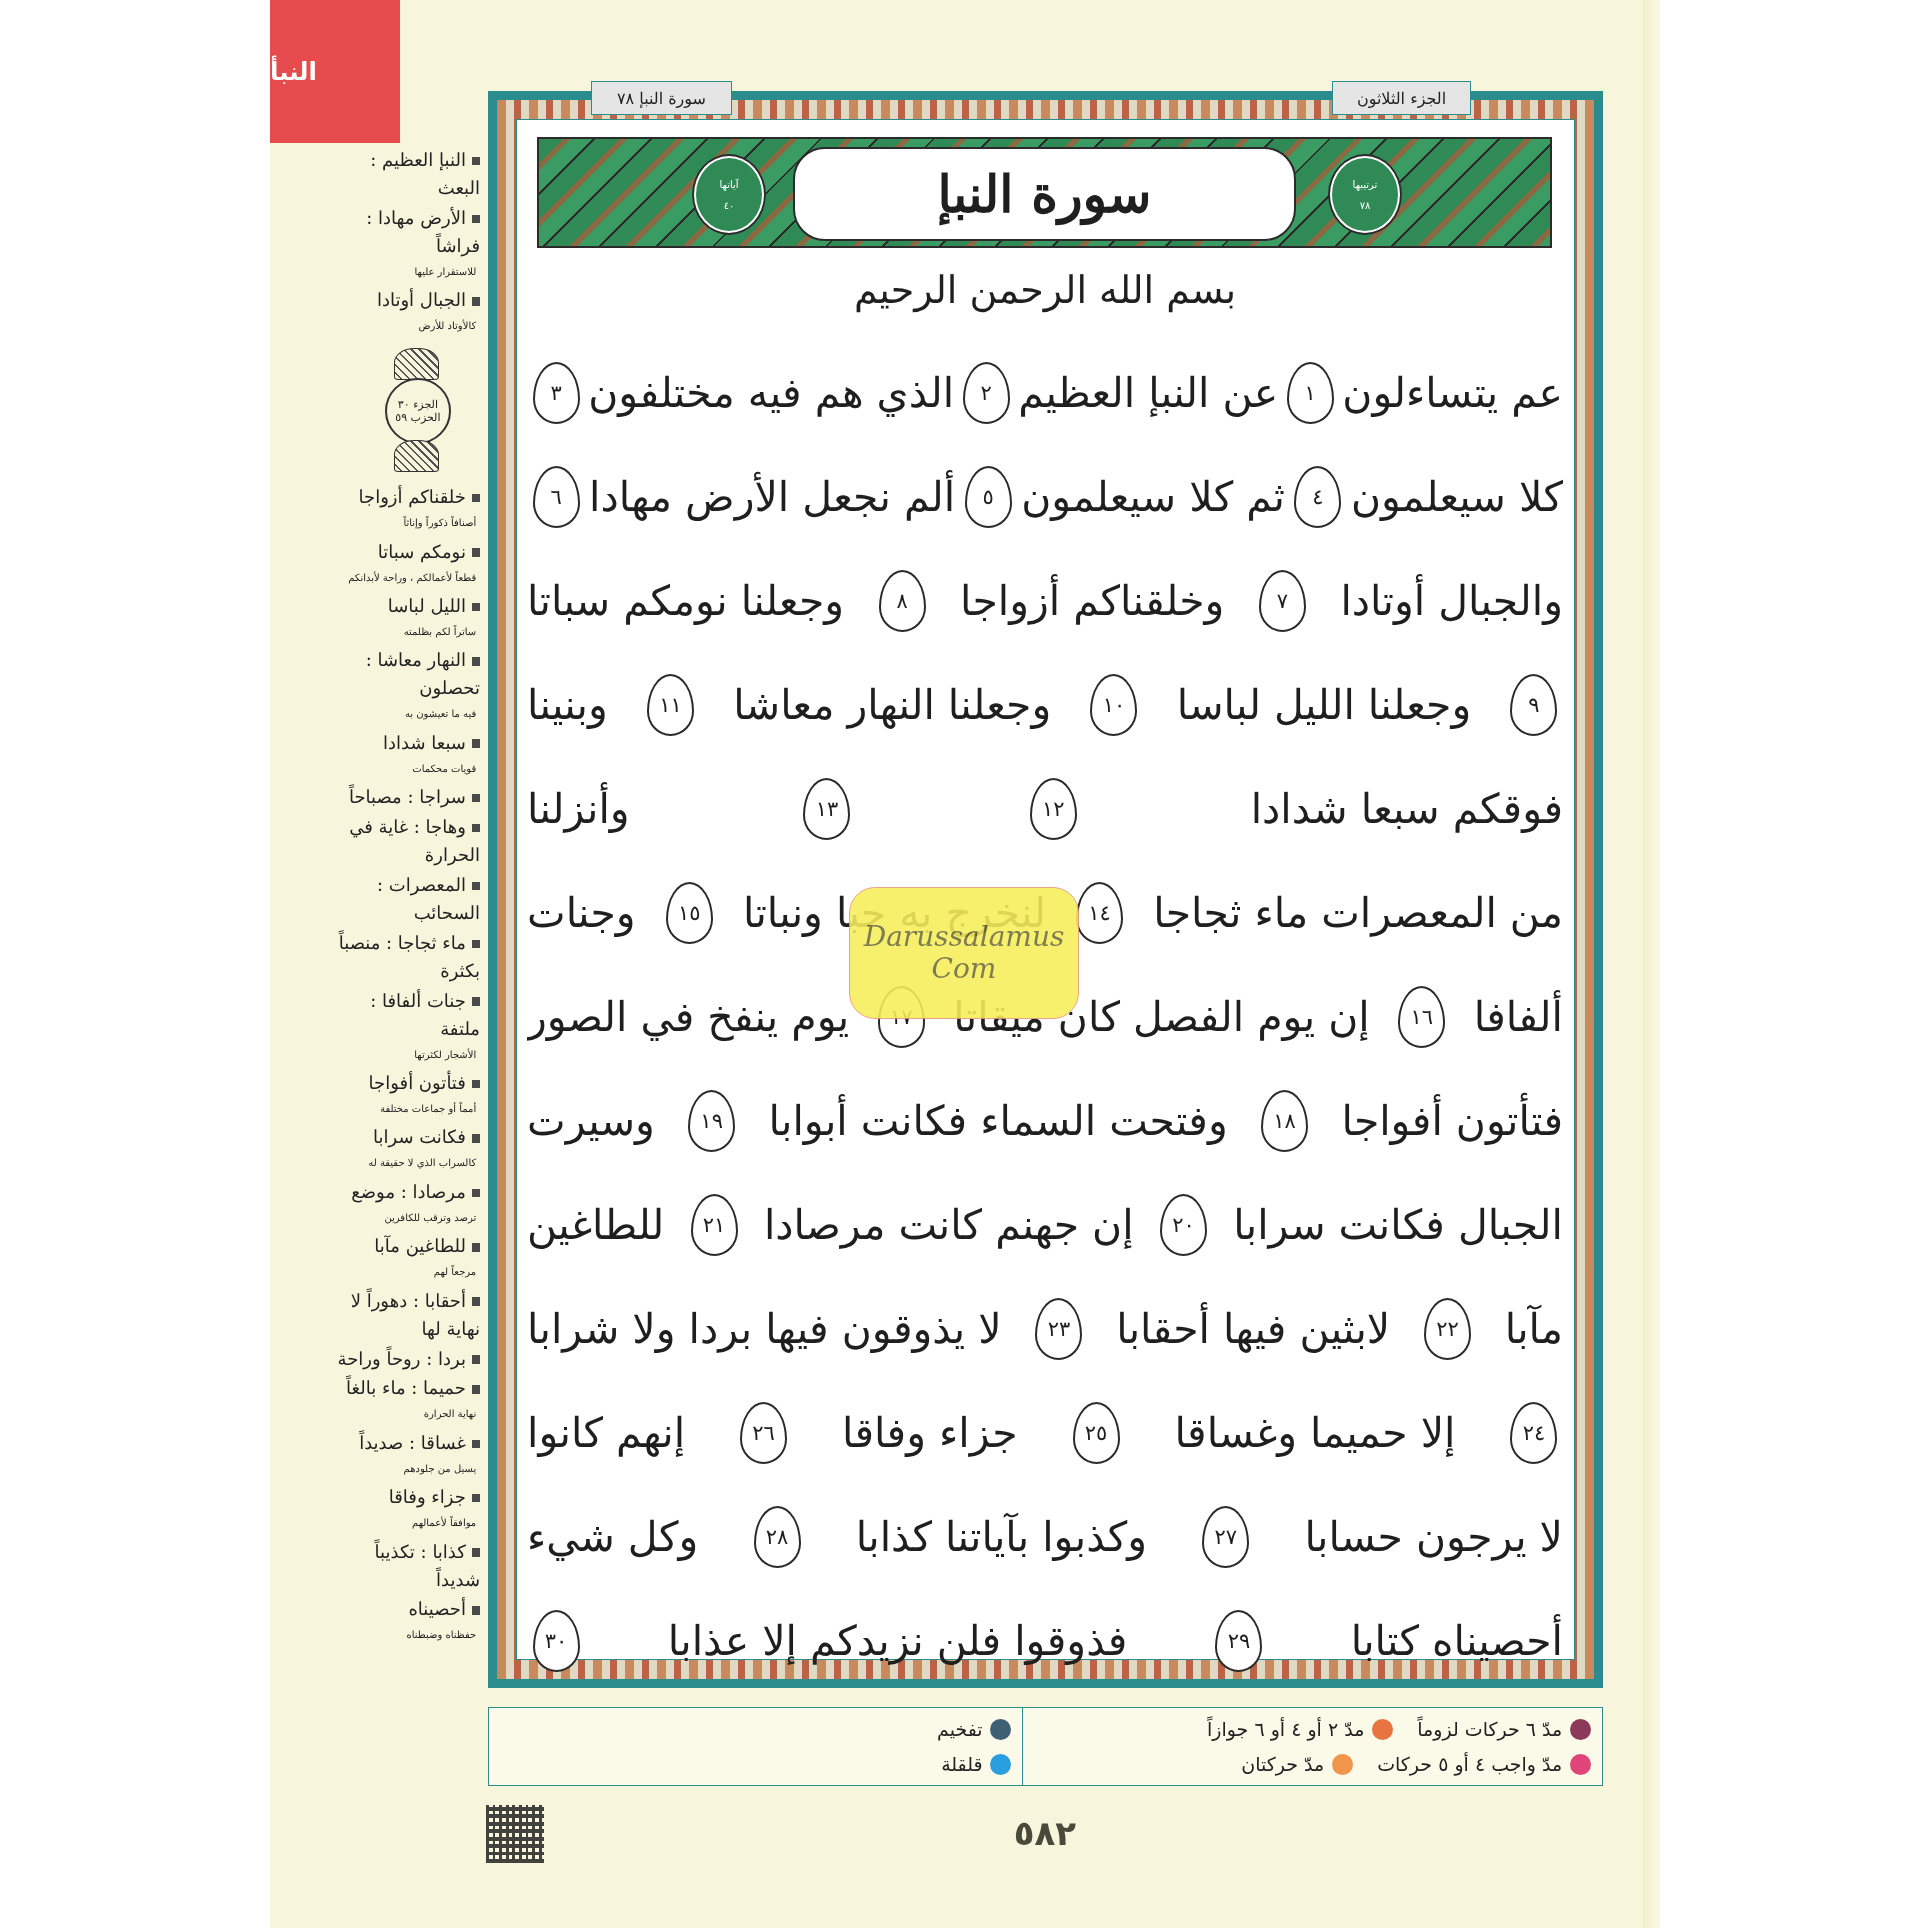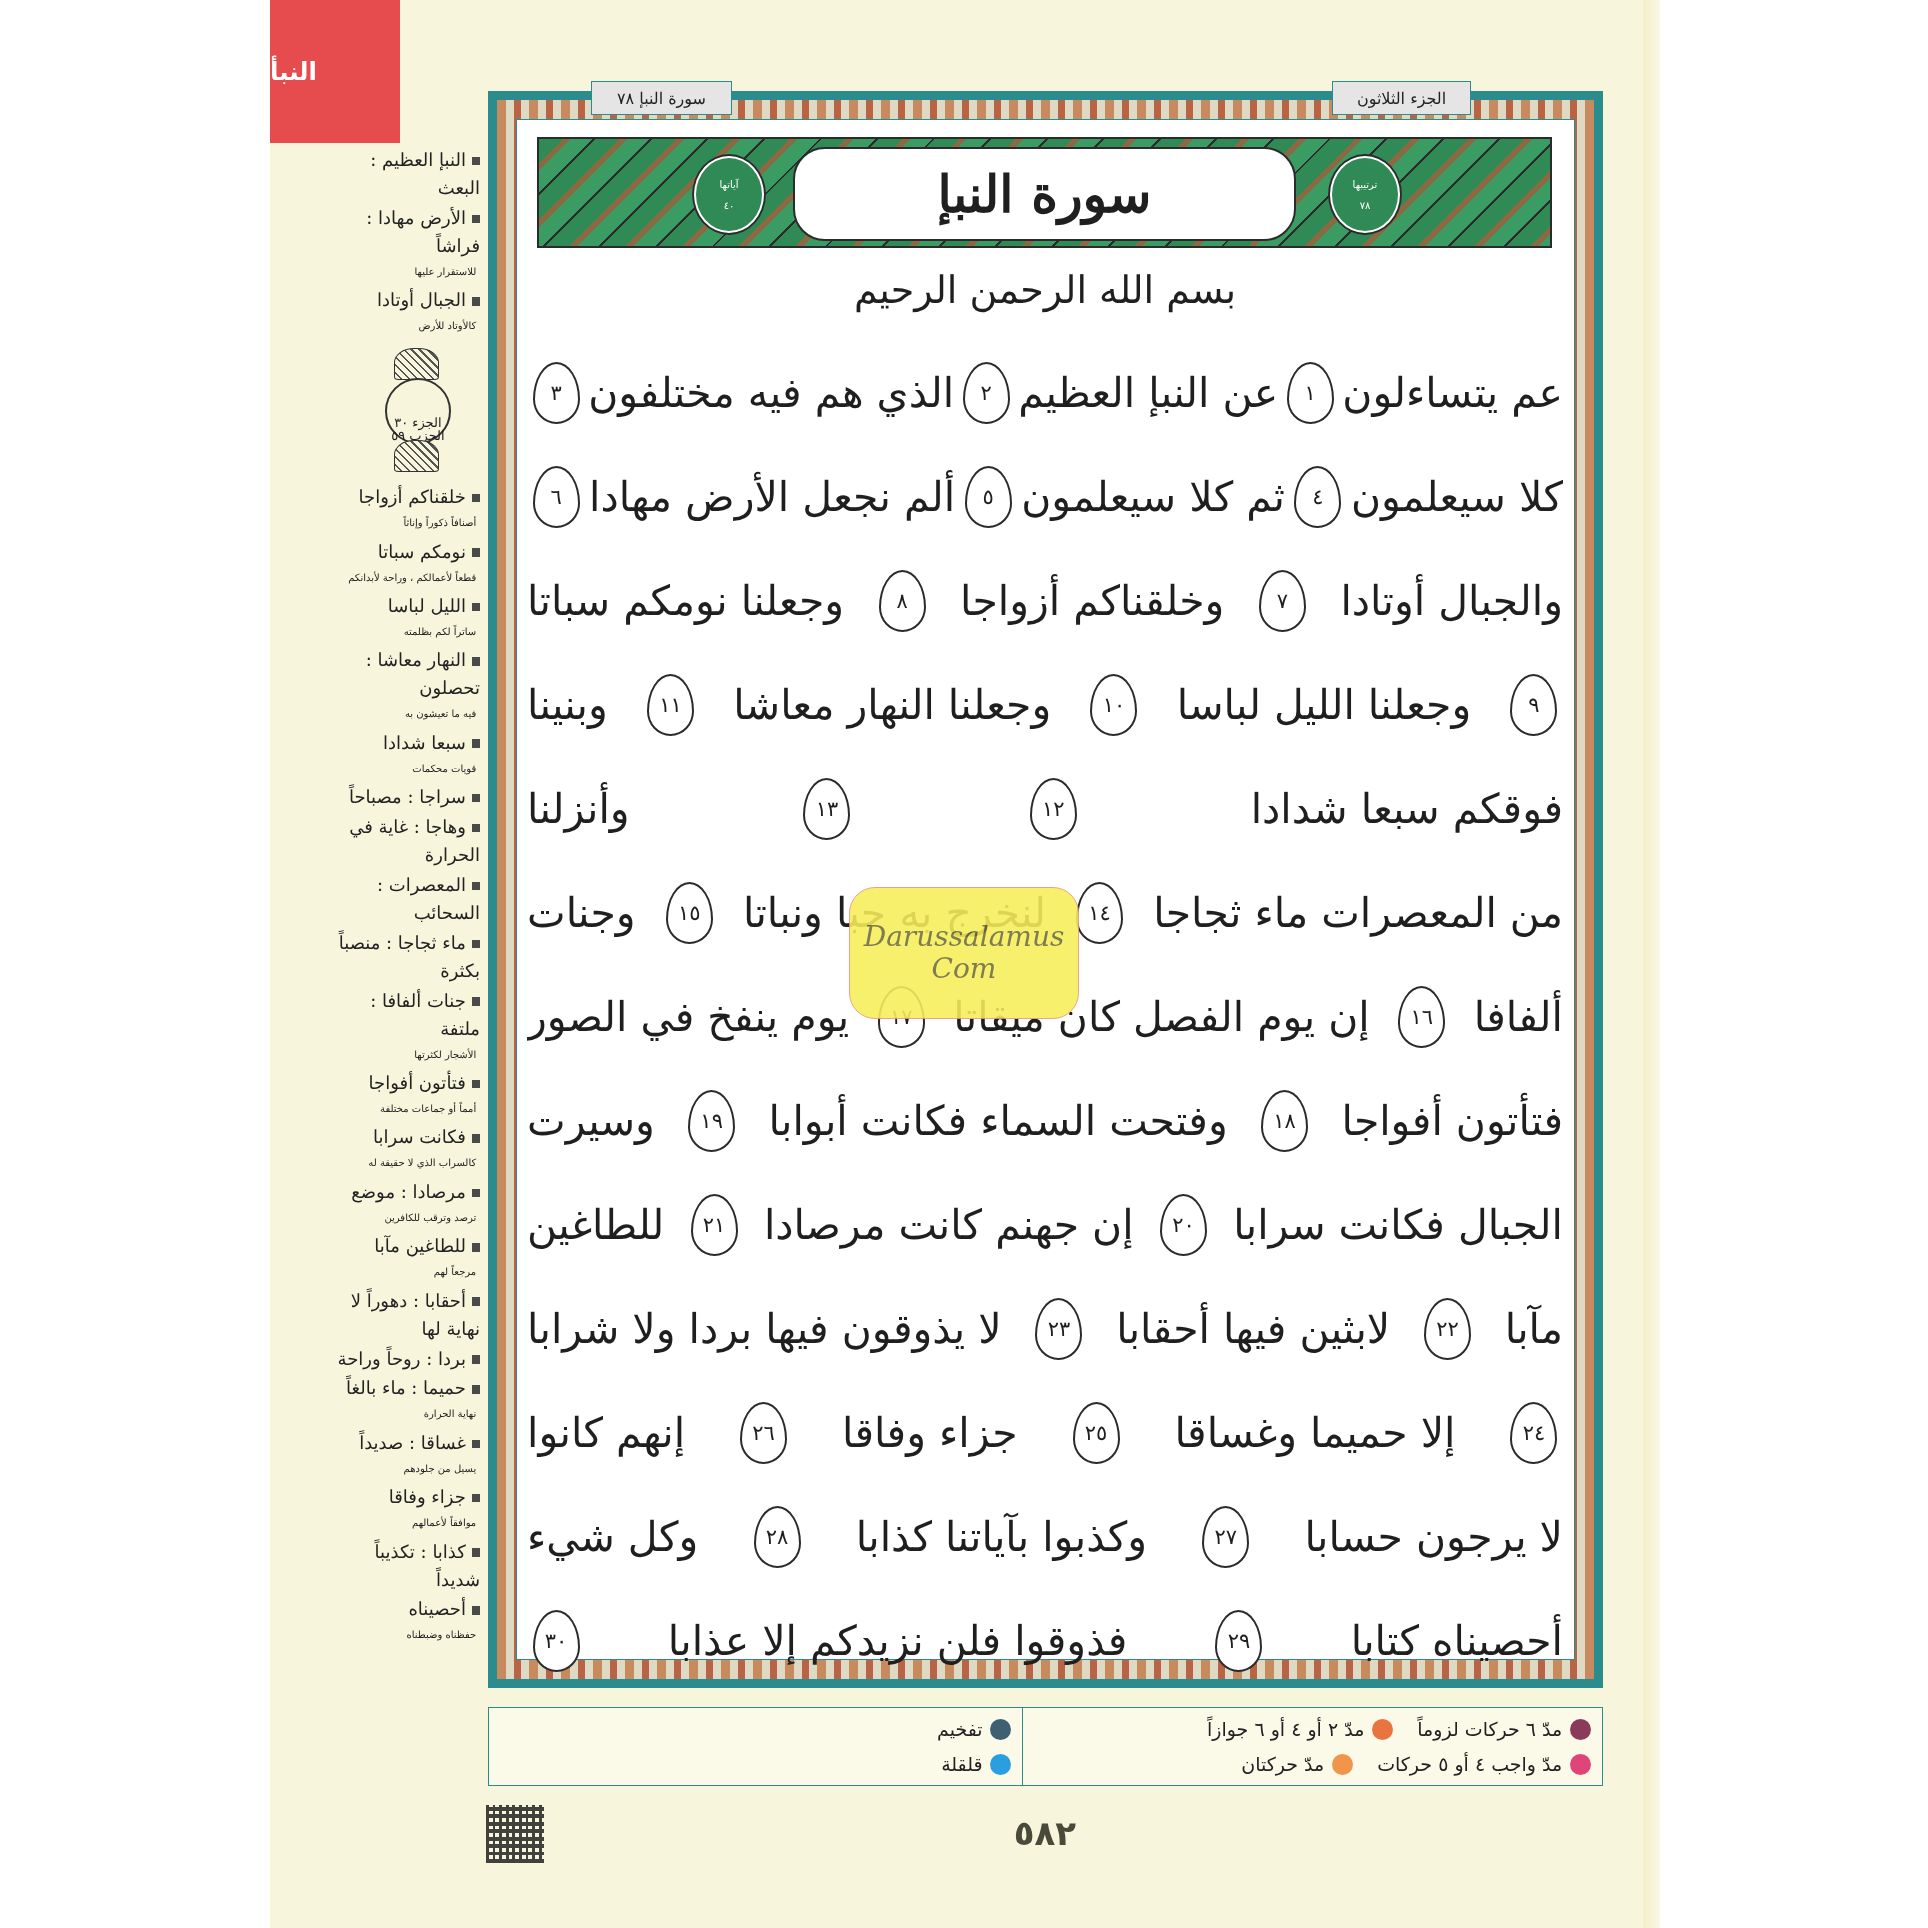--- a/index.html
+++ b/index.html
@@ -7,21 +7,21 @@
   .page{position:absolute;left:270px;top:0;width:1389px;height:1928px;background:#f7f5dc;}
   .page-edge{position:absolute;left:1643px;top:0;width:17px;height:1928px;background:linear-gradient(90deg,#f3efc9,#faf8e6);}
   .surah-tab{position:absolute;left:270px;top:0;width:130px;height:143px;background:#e64b4e;color:#fff;display:flex;align-items:center;justify-content:flex-end;padding-right:7.5px;box-sizing:border-box;font-size:24.5px;font-weight:bold;direction:rtl;}
   
   .gloss{position:absolute;left:325px;top:146px;width:155px;direction:rtl;text-align:right;font-family:"DejaVu Serif",serif;color:#222;}
   .gloss .entry{margin-bottom:1.9px;}
   .gloss .term{font-size:18px;line-height:28px;display:block;}
   .gloss .term::before{content:"";display:inline-block;width:8.5px;height:8.5px;background:#4a4a4a;margin-left:5.6px;vertical-align:middle;}
   .gloss .def{font-size:10px;line-height:24.5px;display:block;padding-right:3.8px;}
   .hizb-medallion{width:66px;height:122px;margin:9.4px auto 13px 58px;position:relative;}
-  .hizb-medallion .circle{position:absolute;left:1.9px;top:30px;width:62px;height:62px;border-radius:50%;border:2.8px solid #333;background:#f7f5dc;display:flex;flex-direction:column;align-items:center;justify-content:flex-end;font-size:13px;line-height:13px;}
+  .hizb-medallion .circle{position:absolute;left:1.9px;top:30px;width:62px;height:62px;border-radius:50%;border:2.8px solid #333;background:#f7f5dc;display:flex;flex-direction:column;align-items:center;justify-content:center;font-size:11px;line-height:13px;}
   .hizb-medallion .knot{position:absolute;left:11.3px;width:43px;height:30px;border:1.9px solid #333;border-radius:45% 45% 10% 10%;background:repeating-linear-gradient(45deg,#f7f5dc 0 3.8px,#555 3.8px 5.6px);}
   
   .frame{position:absolute;left:488px;top:91px;width:1115px;height:1597px;background:#2a8c8c;padding:9.4px;box-sizing:border-box;}
   .frame-inner-band{position:absolute;inset:9.4px;background:repeating-linear-gradient(90deg,#d98a5a 0 9.4px,#f3e2c9 9.4px 17px,#c95f3c 17px 24.5px,#f3e2c9 24.5px 32px);opacity:.9;}
   .frame-white{position:absolute;left:28px;top:28px;right:28px;bottom:28px;background:#fff;border:1.9px solid #2a8c8c;}
   .running-head{position:absolute;top:81px;height:32px;background:#e5e5e5;border:1.9px solid #2a8c8c;font-family:"DejaVu Serif",serif;font-size:16px;display:flex;align-items:center;justify-content:center;direction:rtl;color:#222;}
   .rh-left{left:591px;width:139px;}
   .rh-right{left:1332px;width:137px;}
   
   .banner{position:absolute;left:537px;top:137px;width:1015px;height:111px;background:repeating-linear-gradient(135deg,#2f8a55 0 17px,#8b6a43 17px 22.6px,#3a9b63 22.6px 38px,#2b2b2b 38px 40px);border:2.8px solid #2b2b2b;box-sizing:border-box;}

